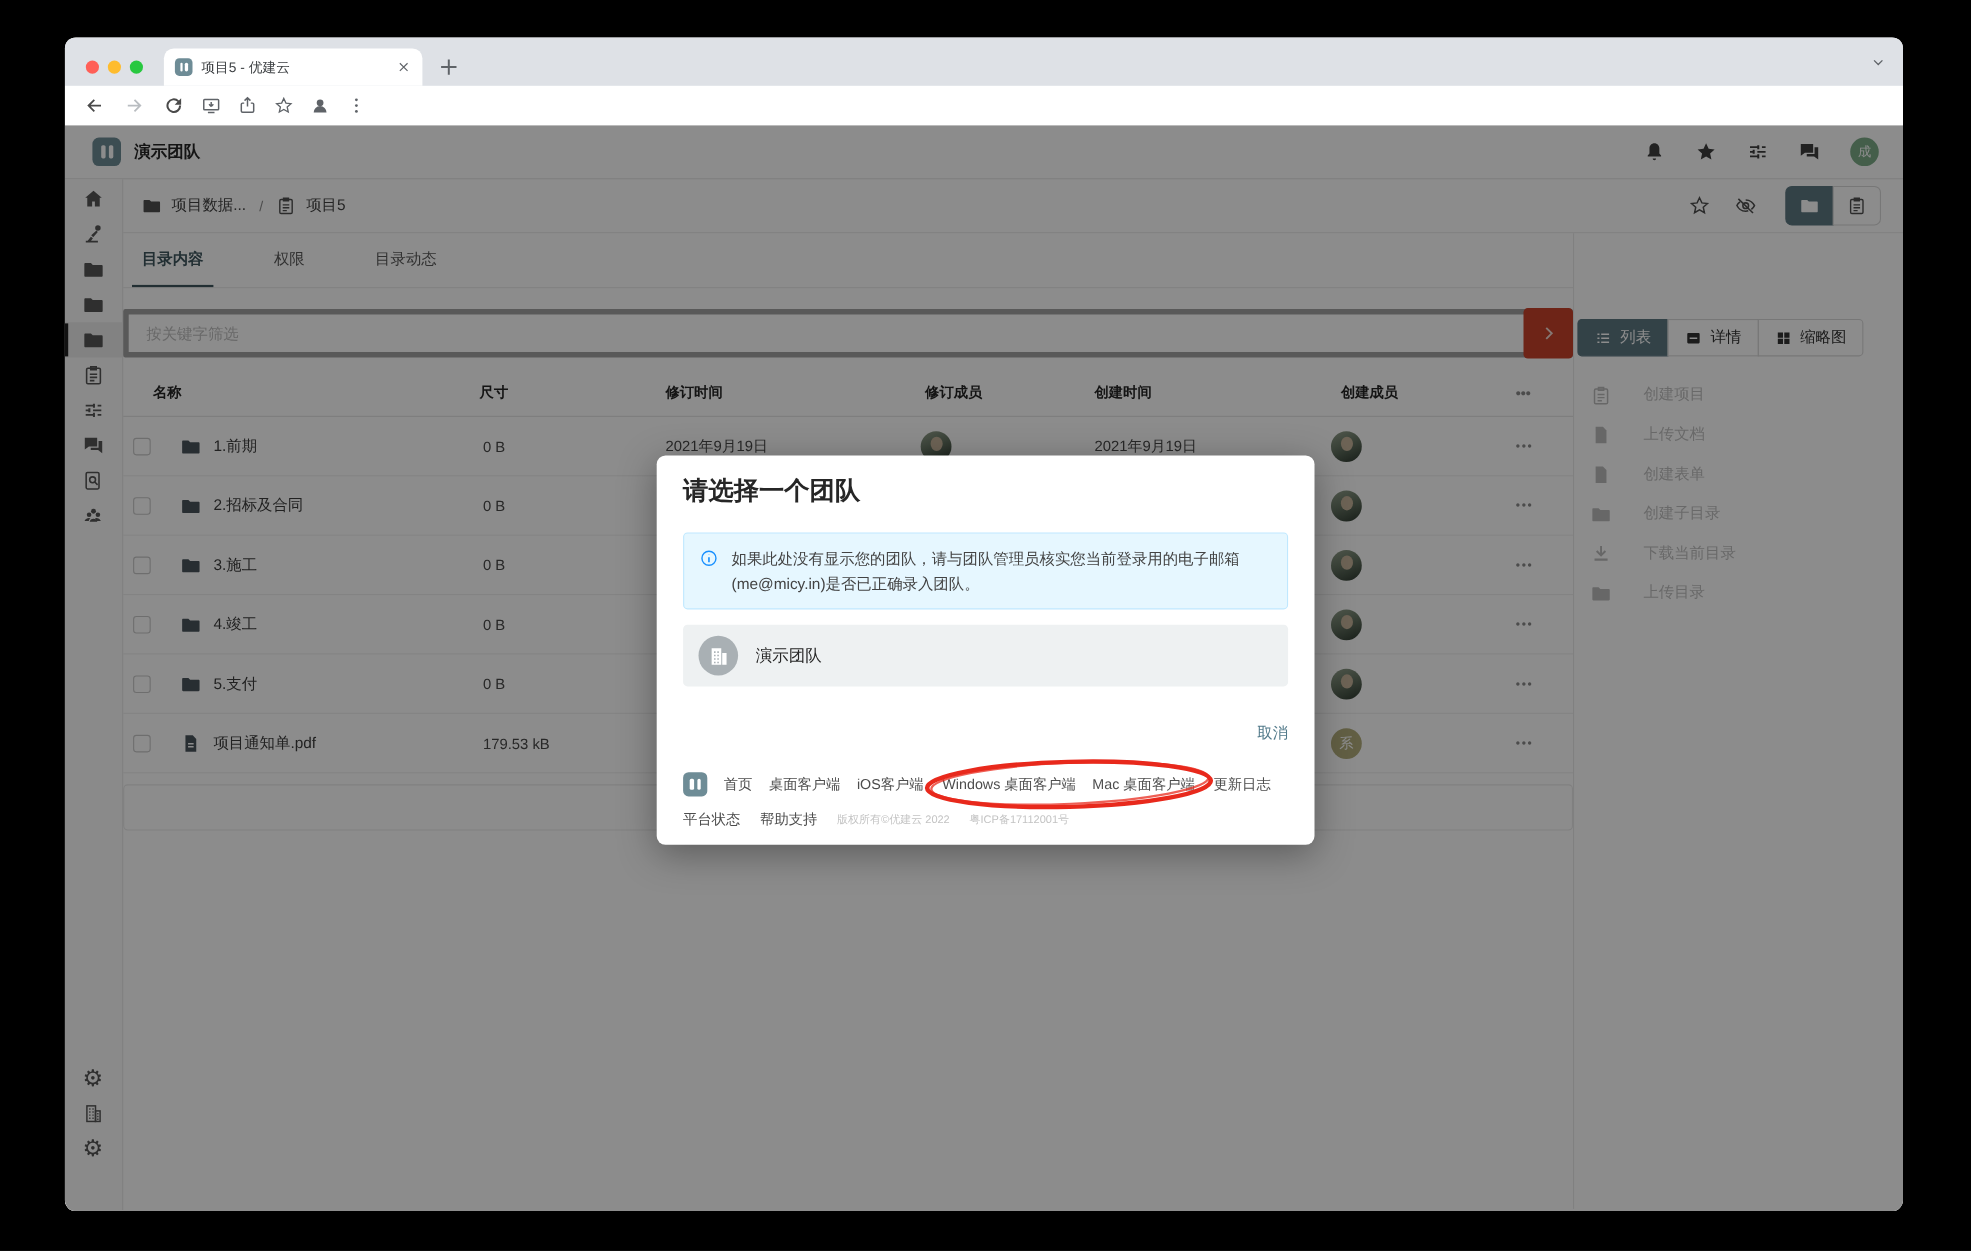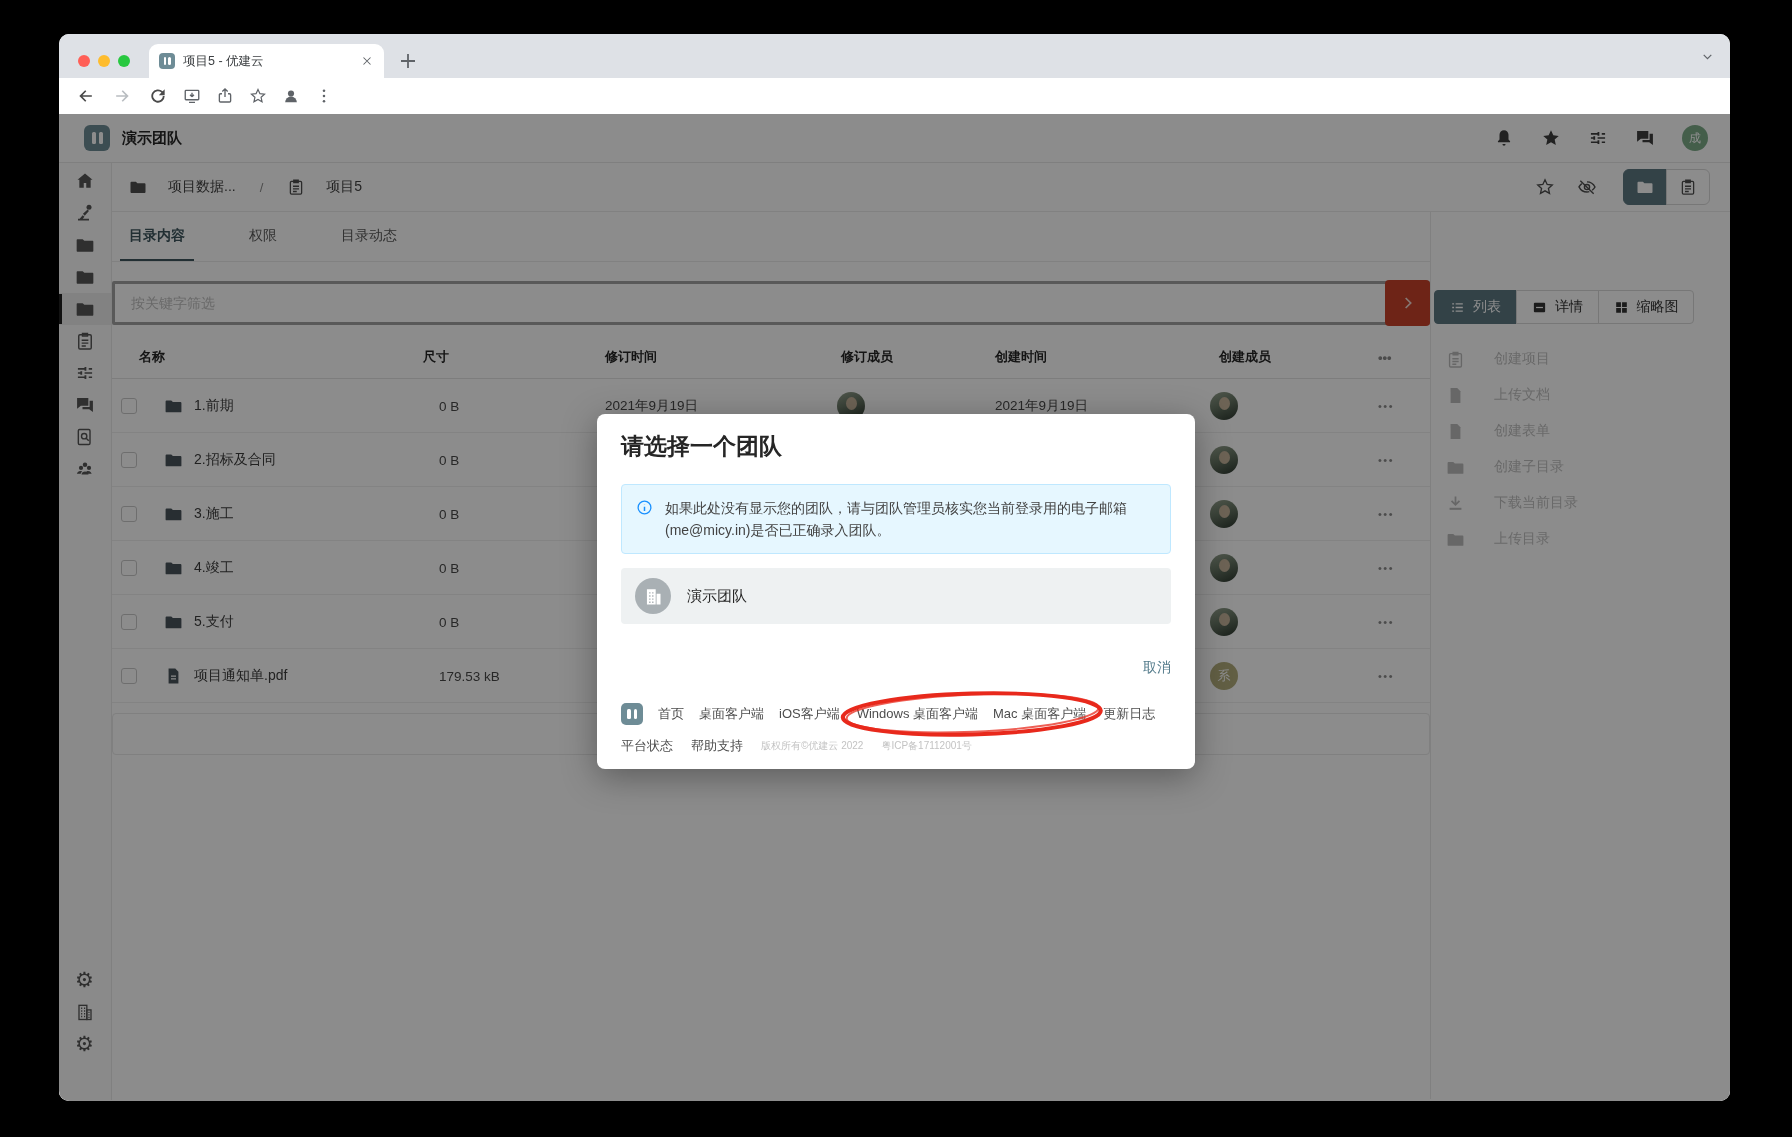--- a/index.html
+++ b/index.html
@@ -41,48 +41,48 @@
   .bodyrow{display:flex;height:calc(100% - 50px);}
   
   .sidebar{width:53px;background:#fbfbfb;border-right:1px solid #e9e9e9;position:relative;box-sizing:border-box;flex:0 0 auto;}
   .side-item{position:absolute;left:0;width:52px;height:32px;display:flex;align-items:center;justify-content:center;color:#565656;}
   .side-item.active{background:#ededed;}
   .side-item.active::before{content:'';position:absolute;left:0;top:1px;bottom:1px;width:3px;background:#222;}
   .side-ic{width:20px;height:20px;}
   .g{font-weight:normal;font-size:21px;line-height:1;font-family:"DejaVu Sans",sans-serif;}
   
   .content{flex:1;position:relative;min-width:0;}
-  .crumbrow{height:49px;border-bottom:1px solid #ebebeb;display:flex;align-items:center;padding:0 20px 0 17px;box-sizing:border-box;gap:12px;}
+  .crumbrow{height:49px;border-bottom:1px solid #ebebeb;display:flex;align-items:center;padding:0 20px 0 17px;box-sizing:border-box;}
   .crumb-ic{width:18px;height:18px;color:#4f4f4f;margin-right:9px;}
   .crumb-txt{font-size:14px;color:#434343;}
   .crumb-sep{color:#8c8c8c;margin:0 12px;font-size:13px;}
   .crumb-right{margin-left:auto;display:flex;align-items:center;gap:22px;}
   .cr-ic{width:20px;height:20px;color:#4f4f4f;}
   .seg{display:flex;margin-left:4px;}
   .seg-btn{width:44px;height:36px;border:1px solid #d9d9d9;background:#fff;display:flex;align-items:center;justify-content:center;color:#4f4f4f;box-sizing:border-box;}
   .seg-btn:first-child{border-radius:6px 0 0 6px;}
   .seg-btn:last-child{border-radius:0 6px 6px 0;margin-left:-1px;}
   .seg-btn.active{background:#5d7882;border-color:#5d7882;color:#fff;}
   .seg-ic{width:18px;height:18px;}
   .lower{display:flex;height:calc(100% - 50px);}
   .main{width:1318px;flex:0 0 auto;position:relative;}
   .tabsrow{height:50px;border-bottom:1px solid #ebebeb;display:flex;align-items:stretch;padding-left:8px;box-sizing:border-box;}
   .ptab{display:flex;align-items:center;padding:0 9px;margin-right:46px;font-size:14px;color:#595959;border-bottom:2.5px solid transparent;box-sizing:border-box;}
   .ptab.active{color:#3e565e;border-bottom-color:#3e565e;font-weight:bold;}
   .searchrow{position:relative;margin-top:19px;height:44px;}
-  .searchrow input{position:absolute;inset:0;border:3px solid #a3a3a3;border-radius:2px;padding:0 50px 0 16px;font-size:14px;color:#434343;box-sizing:border-box;font-family:inherit;outline:none;}
+  .searchrow input{position:absolute;inset:0;border:5px solid #a3a3a3;border-radius:2px;padding:0 50px 0 16px;font-size:14px;color:#434343;box-sizing:border-box;font-family:inherit;outline:none;}
   .searchrow input::placeholder{color:#bfbfbf;}
   .filter-btn{position:absolute;right:0;top:-1px;width:45px;height:46px;border-radius:4px;display:flex;align-items:center;justify-content:center;color:#f3d9d2;}
   .filter-btn .ficon{width:16px;height:16px;}
   .table{margin-top:10px;}
   .thead{position:relative;height:43px;border-bottom:1px solid #e3e3e3;}
   .trow{position:relative;height:53px;border-bottom:1px solid #efefef;}
   .pos{position:absolute;top:50%;transform:translateY(-50%);}
   .hcell{font-size:13px;color:#262626;font-weight:bold;white-space:nowrap;}
-  .h-name{left:27px}.h-size{left:311px}.h-rtime{left:493px}.h-rmem{left:729px}.h-ctime{left:883px}.h-cmem{left:1107px}.h-kebab{left:1266px;color:#8a8a8a;}
+  .h-name{left:27px}.h-size{left:324px}.h-rtime{left:493px}.h-rmem{left:729px}.h-ctime{left:883px}.h-cmem{left:1107px}.h-kebab{left:1266px;color:#8a8a8a;}
   .c-check{left:9px}.c-icon{left:52px}.c-name{left:82px}.c-size{left:327px}.c-rtime{left:493px}.c-rmem{left:725px}.c-ctime{left:883px}.c-cmem{left:1098px}.c-kebab{left:1266px}
   .cb{width:16px;height:16px;border:1.5px solid #c9c9c9;border-radius:3px;background:#fff;box-sizing:border-box;}
   .row-ic{width:19px;height:19px;color:#4a545c;}
   .nm{font-size:14px;color:#3d3d3d;white-space:nowrap;}
   .tx{font-size:13.5px;color:#4a4a4a;white-space:nowrap;}
   .dots{font-size:11px;letter-spacing:1.5px;color:#8a8a8a;}
   .avatar{width:28px;height:28px;border-radius:50%;overflow:hidden;}
   .photo{background:linear-gradient(155deg,#95a28e 0%,#6b7a68 42%,#39453a 88%);}
   .photo::after{content:'';display:block;width:11px;height:13px;margin:5px auto 0;border-radius:50%;background:#c7b49c;}
   .badge{background:#b2ad7c;color:#fff;display:flex;align-items:center;justify-content:center;font-size:13px;}

